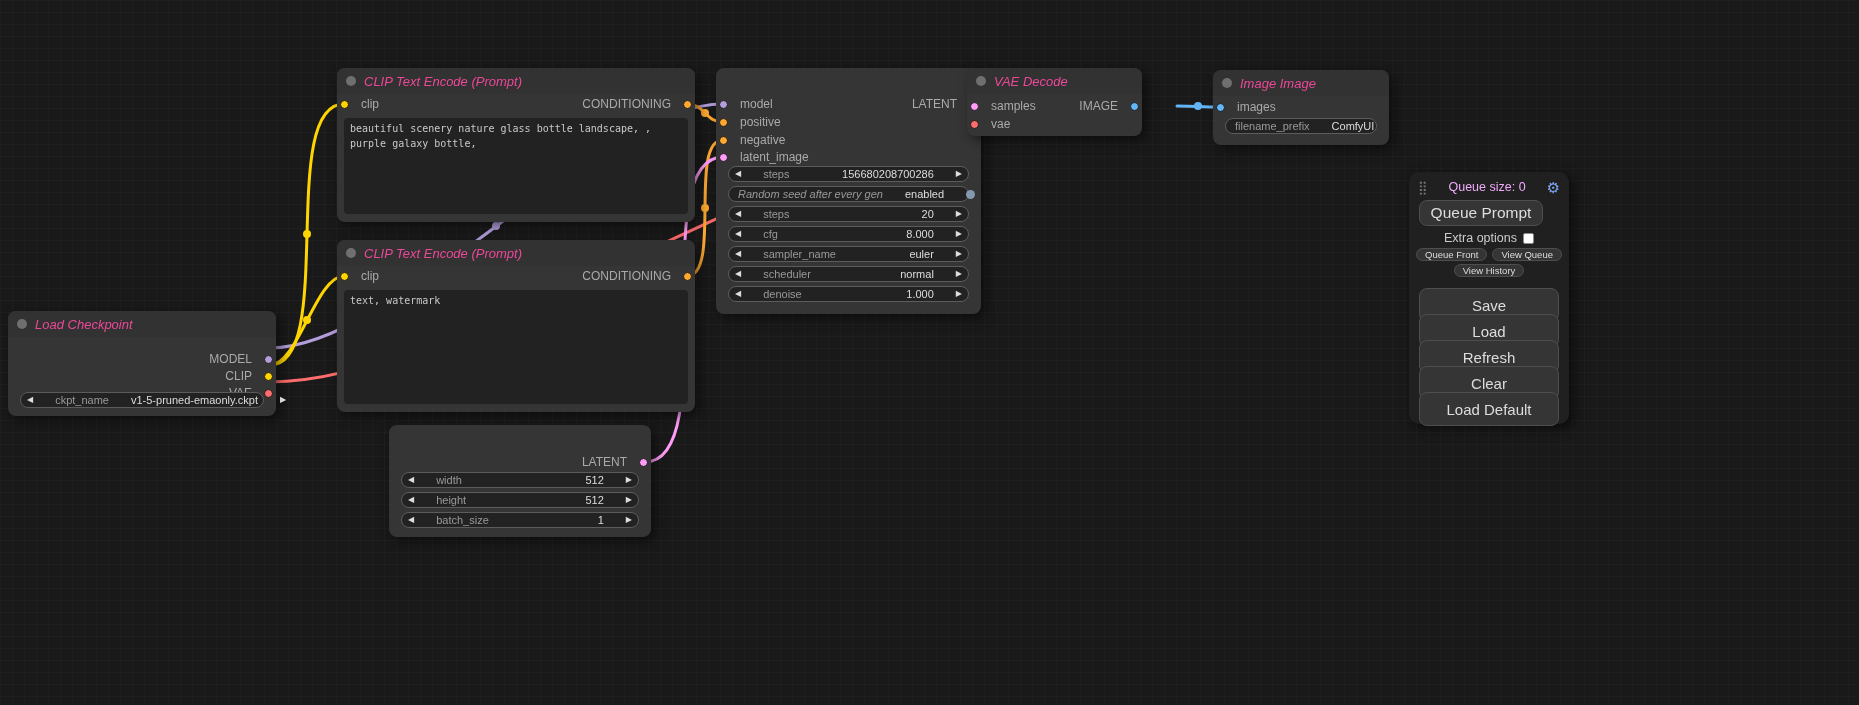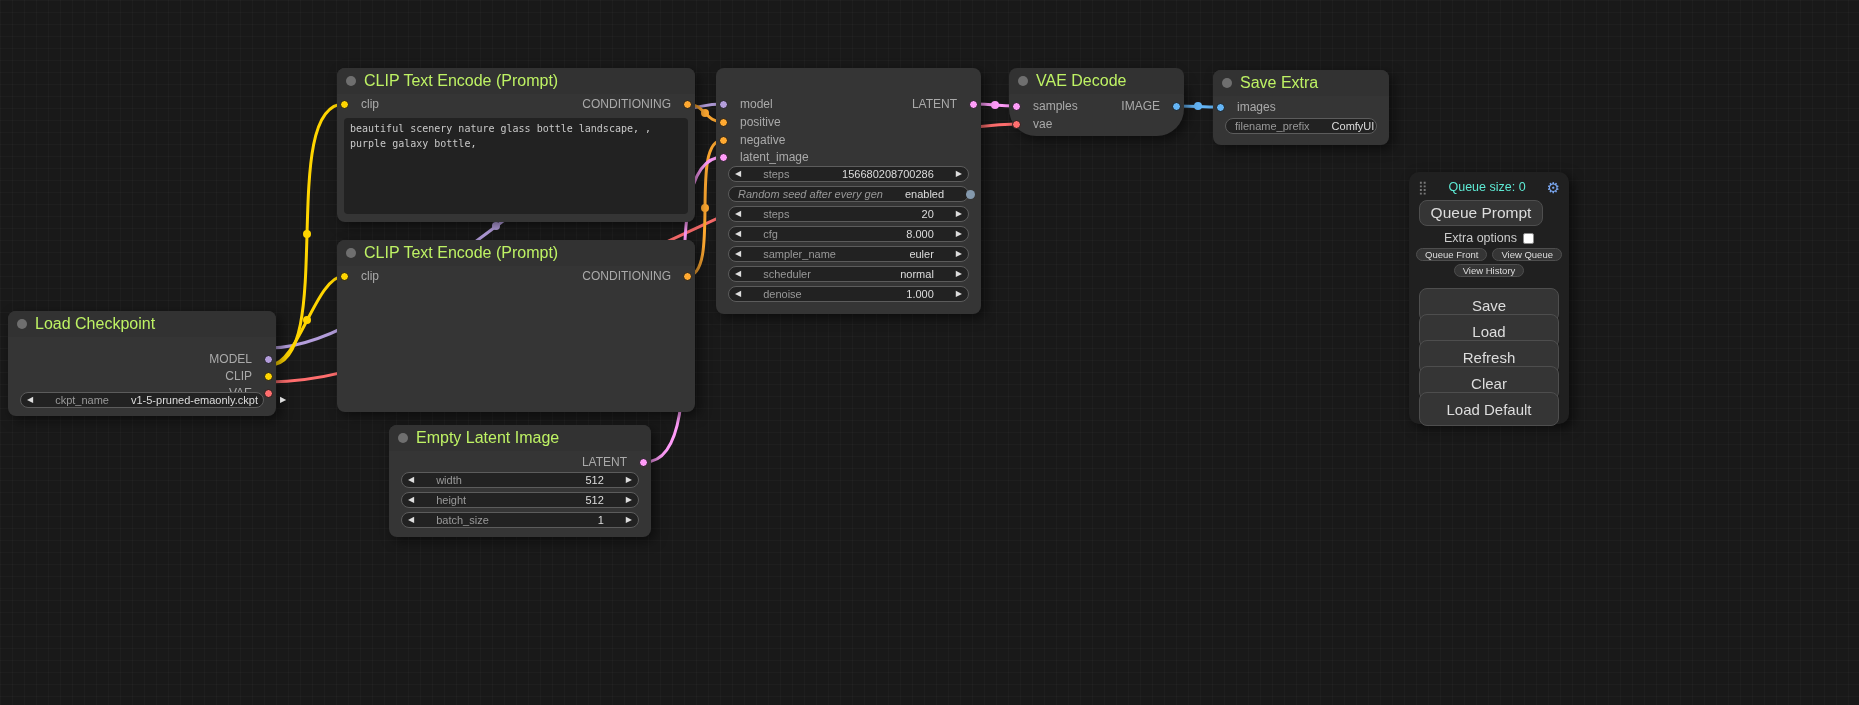--- a/index.html
+++ b/index.html
@@ -18,21 +18,21 @@
 
   .node {
     position:absolute; background:#353535; border-radius:8px;
     box-shadow:4px 4px 12px rgba(0,0,0,0.5); z-index:2;
   }
   .node-title {
     height:26px; background:#323232; border-radius:8px 8px 0 0;
     display:flex; align-items:center; padding:0 9px; gap:8px;
   }
   .title-dot { width:10px; height:10px; border-radius:50%; background:#6f6f6f; flex:0 0 auto; }
-  .title-text { color:#bef264; font-size:16px; white-space:nowrap; }
+  .title-text { color:#ec4899; font-size:13px; white-space:nowrap;font-style:italic; }
 
   .slot { position:absolute; height:16px; display:flex; align-items:center; gap:12px; font-size:12px; color:#aaa; }
   .slot.in  { left:3px; }
   .slot.out { right:3px; }
   .pdot { width:9px; height:9px; border-radius:50%; border:1px solid #1a1a1a; flex:0 0 auto; }
   .c-model{background:#B39DDB} .c-clip{background:#FFD500} .c-vae{background:#FF6E6E}
   .c-cond{background:#FFA931} .c-latent{background:#FF9CF9} .c-image{background:#64B5F6}
 
   .widget {
     position:absolute; left:12px; right:12px; height:16px;
@@ -51,21 +51,21 @@
     padding:4px 6px; resize:none; outline:none; white-space:pre-wrap; overflow:hidden;
   }
 
   .menu {
     position:absolute; left:1409px; top:172px; width:160px; height:252px;
     background:#202020; border-radius:10px; box-shadow:4px 4px 12px rgba(0,0,0,0.6);
     z-index:3; color:#ccc;
   }
   .menu-header { position:absolute; top:6px; left:9px; right:9px; height:18px; display:flex; align-items:center; }
   .drag-handle { color:#777; font-size:13px; cursor:grab; }
-  .queue-size { flex:1; text-align:center; font-size:12.5px; color:#5eead4; }
+  .queue-size { flex:1; text-align:center; font-size:12.5px; color:#f0abfc; }
   .gear { color:#7aa7f0; font-size:15px; cursor:pointer; line-height:1; }
   .btn {
     background:#353535; border:1px solid #4e4e4e; border-radius:8px; color:#ddd;
     display:flex; align-items:center; justify-content:center; cursor:pointer;
     font-family:"Liberation Sans", sans-serif;
   }
   .btn-large { position:absolute; left:10px; right:10px; height:34px; font-size:15px; }
   .btn-queue { position:absolute; left:10px; right:26px; top:28px; height:26px; font-size:15.5px; }
   .extra-row { position:absolute; top:59px; left:0; right:0; display:flex; align-items:center; justify-content:center; gap:6px; font-size:12.5px; }
   .checkbox { width:11px; height:11px; background:#fff; border:1px solid #8b8b8b; border-radius:2px; cursor:pointer; }
@@ -144,27 +144,24 @@
     <span class="title-text">CLIP Text Encode (Prompt)</span>
   </div>
   <div class="slot in" style="top:28px;">
     <span class="pdot c-clip"></span>
     <span>clip</span>
   </div>
   <div class="slot out" style="top:28px;">
     <span>CONDITIONING</span>
     <span class="pdot c-cond"></span>
   </div>
+  <textarea class="prompt-text" style="top: 50px; height: 114px;" spellcheck="false">text, watermark</textarea>
 </div>
 
 <div class="node" style="left:389px; top:425px; width:262px; height:112px;">
-  <div class="node-title">
-    <span class="title-dot"></span>
-    <span class="title-text">Empty Latent Image</span>
-  </div>
   <div class="slot out" style="top:29px;">
     <span>LATENT</span>
     <span class="pdot c-latent"></span>
   </div>
   <div class="widget" style="top:47px;">
     <span class="arrow">◀</span>
     <span>width</span>
     <span class="wval">512</span>
     <span class="arrow rt">▶</span>
   </div>
@@ -239,21 +236,21 @@
     <span class="arrow rt">▶</span>
   </div>
   <div class="widget" style="top:218px;">
     <span class="arrow">◀</span>
     <span>denoise</span>
     <span class="wval">1.000</span>
     <span class="arrow rt">▶</span>
   </div>
 </div>
 
-<div class="node" style="left:1009px; top:68px; width:175px; height:68px;border-radius:27px;">
+<div class="node" style="left:967px; top:68px; width:175px; height:68px;">
   <div class="node-title">
     <span class="title-dot"></span>
     <span class="title-text">VAE Decode</span>
   </div>
   <div class="slot in" style="top:30px;">
     <span class="pdot c-latent"></span>
     <span>samples</span>
   </div>
   <div class="slot in" style="top:48px;">
     <span class="pdot c-vae"></span>
@@ -261,21 +258,21 @@
   </div>
   <div class="slot out" style="top:30px;">
     <span>IMAGE</span>
     <span class="pdot c-image"></span>
   </div>
 </div>
 
 <div class="node" style="left:1213px; top:70px; width:176px; height:75px;">
   <div class="node-title">
     <span class="title-dot"></span>
-    <span class="title-text">Save Extra</span>
+    <span class="title-text">Image Image</span>
   </div>
   <div class="slot in" style="top:29px;">
     <span class="pdot c-image"></span>
     <span>images</span>
   </div>
   <div class="widget" style="top:48px;">
     <span style="padding-left:3px;">filename_prefix</span>
     <span class="wval" style="padding-right:3px;">ComfyUI</span>
   </div>
 </div>

